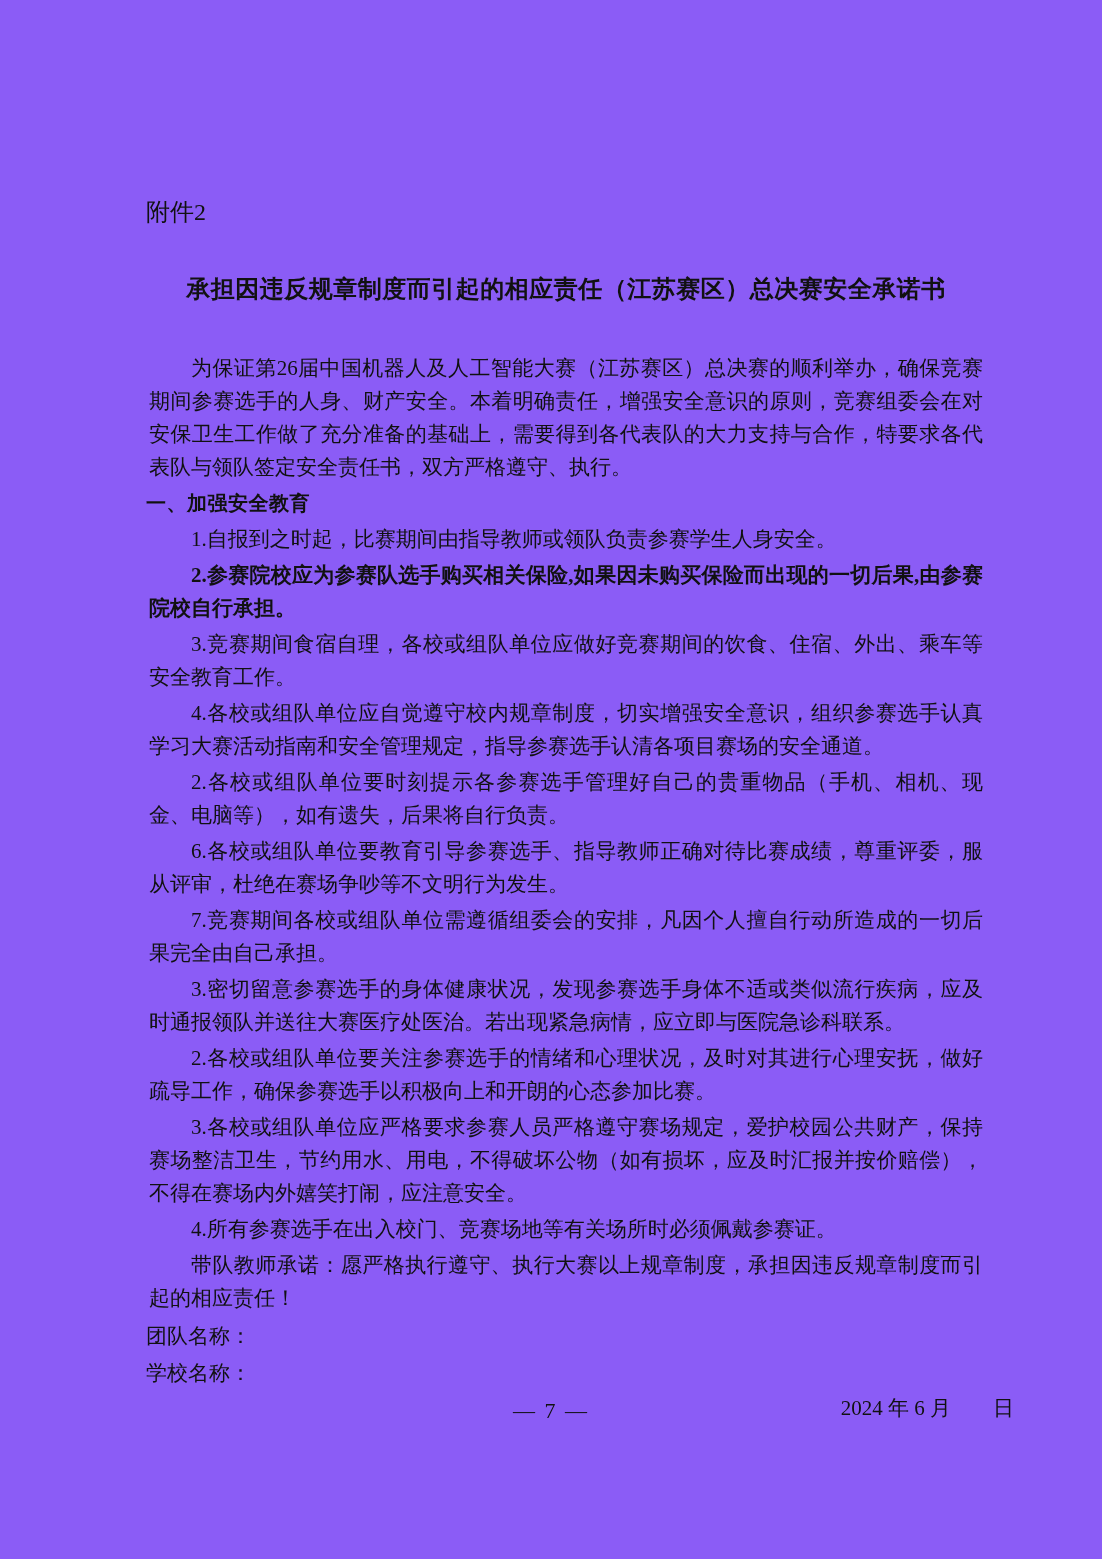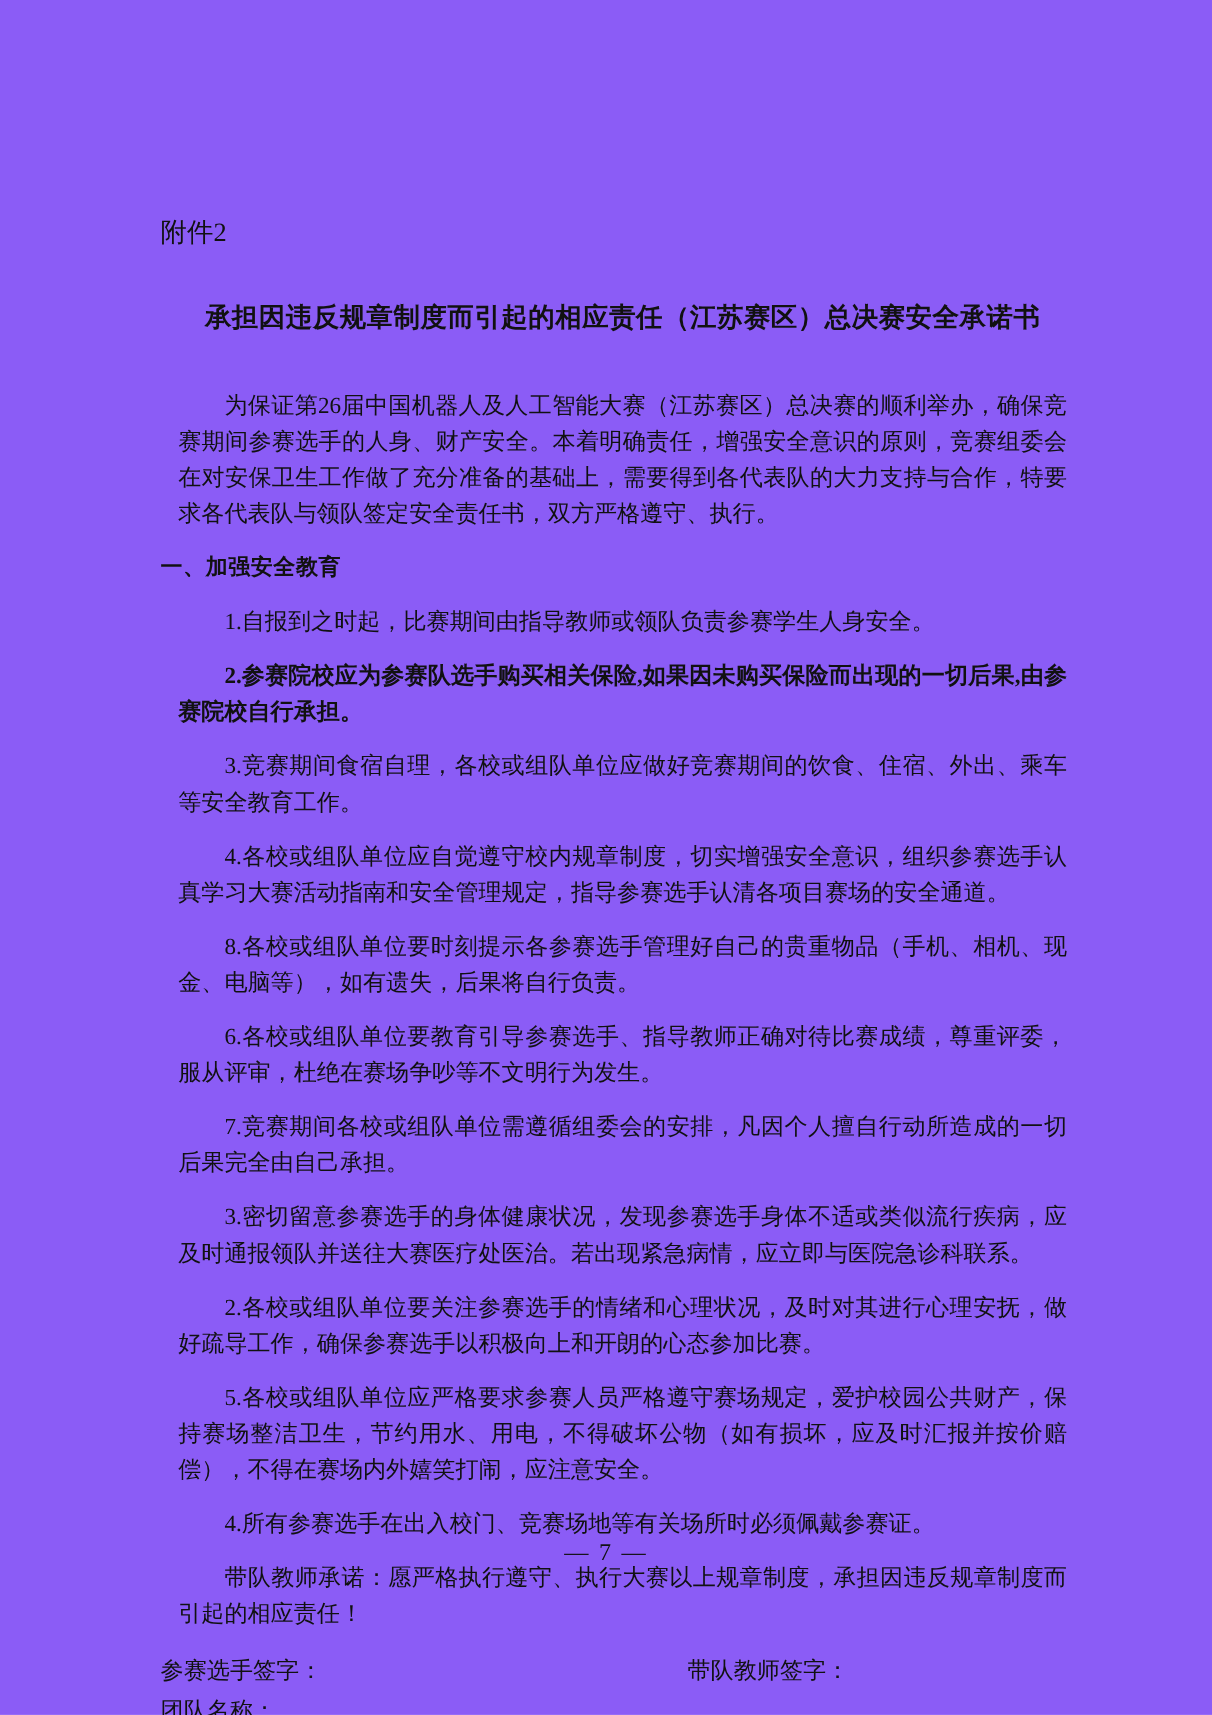--- a/index.html
+++ b/index.html
@@ -22,21 +22,21 @@
   }
   .title {
     margin: 46px 0 46px 0;
     font-size: 24px;
     line-height: 34px;
     font-weight: bold;
     text-align: center;
     letter-spacing: 0.5px;
   }
   .para {
-    margin: 16px;
+    margin: 3px;
     font-size: 21px;
     line-height: 33px;
     text-align: justify;
     text-justify: inter-ideograph;
   }
   .indent { text-indent: 42px; }
   .heading {
     margin: 0;
     font-size: 20px;
     line-height: 33px;
@@ -78,34 +78,31 @@
 
     <div class="title">承担因违反规章制度而引起的相应责任（江苏赛区）总决赛安全承诺书</div>
 
     <p class="para indent">为保证第26届中国机器人及人工智能大赛（江苏赛区）总决赛的顺利举办，确保竞赛期间参赛选手的人身、财产安全。本着明确责任，增强安全意识的原则，竞赛组委会在对安保卫生工作做了充分准备的基础上，需要得到各代表队的大力支持与合作，特要求各代表队与领队签定安全责任书，双方严格遵守、执行。</p>
 
     <p class="heading">一、加强安全教育</p>
     <p class="para indent">1.自报到之时起，比赛期间由指导教师或领队负责参赛学生人身安全。</p>
     <p class="para indent bold-item">2.参赛院校应为参赛队选手购买相关保险,如果因未购买保险而出现的一切后果,由参赛院校自行承担。</p>
     <p class="para indent">3.竞赛期间食宿自理，各校或组队单位应做好竞赛期间的饮食、住宿、外出、乘车等安全教育工作。</p>
     <p class="para indent">4.各校或组队单位应自觉遵守校内规章制度，切实增强安全意识，组织参赛选手认真学习大赛活动指南和安全管理规定，指导参赛选手认清各项目赛场的安全通道。</p>
-    <p class="para indent">8.各校或组队单位要时刻提示各参赛选手管理好自己的贵重物品（手机、相机、现金、电脑等），如有遗失，后果将自行负责。</p>
+    <p class="para indent">2.各校或组队单位要时刻提示各参赛选手管理好自己的贵重物品（手机、相机、现金、电脑等），如有遗失，后果将自行负责。</p>
     <p class="para indent">6.各校或组队单位要教育引导参赛选手、指导教师正确对待比赛成绩，尊重评委，服从评审，杜绝在赛场争吵等不文明行为发生。</p>
     <p class="para indent">7.竞赛期间各校或组队单位需遵循组委会的安排，凡因个人擅自行动所造成的一切后果完全由自己承担。</p>
 
     <p class="para indent">3.密切留意参赛选手的身体健康状况，发现参赛选手身体不适或类似流行疾病，应及时通报领队并送往大赛医疗处医治。若出现紧急病情，应立即与医院急诊科联系。</p>
     <p class="para indent">2.各校或组队单位要关注参赛选手的情绪和心理状况，及时对其进行心理安抚，做好疏导工作，确保参赛选手以积极向上和开朗的心态参加比赛。</p>
-    <p class="para indent">5.各校或组队单位应严格要求参赛人员严格遵守赛场规定，爱护校园公共财产，保持赛场整洁卫生，节约用水、用电，不得破坏公物（如有损坏，应及时汇报并按价赔偿），不得在赛场内外嬉笑打闹，应注意安全。</p>
+    <p class="para indent">3.各校或组队单位应严格要求参赛人员严格遵守赛场规定，爱护校园公共财产，保持赛场整洁卫生，节约用水、用电，不得破坏公物（如有损坏，应及时汇报并按价赔偿），不得在赛场内外嬉笑打闹，应注意安全。</p>
     <p class="para indent">4.所有参赛选手在出入校门、竞赛场地等有关场所时必须佩戴参赛证。</p>
 
     <p class="para indent">带队教师承诺：愿严格执行遵守、执行大赛以上规章制度，承担因违反规章制度而引起的相应责任！</p>
 
-    <div class="sigrow">
-      <span class="sig-left">参赛选手签字：</span><span>带队教师签字：</span>
-    </div>
     <div class="sigrow">团队名称：</div>
     <div class="sigrow">学校名称：</div>
 
     <div class="date-line">2024 年 6 月　　日</div>
   </div>
 
   <div class="pagenum">— 7 —</div>
 </div>
 
 </body></html>

